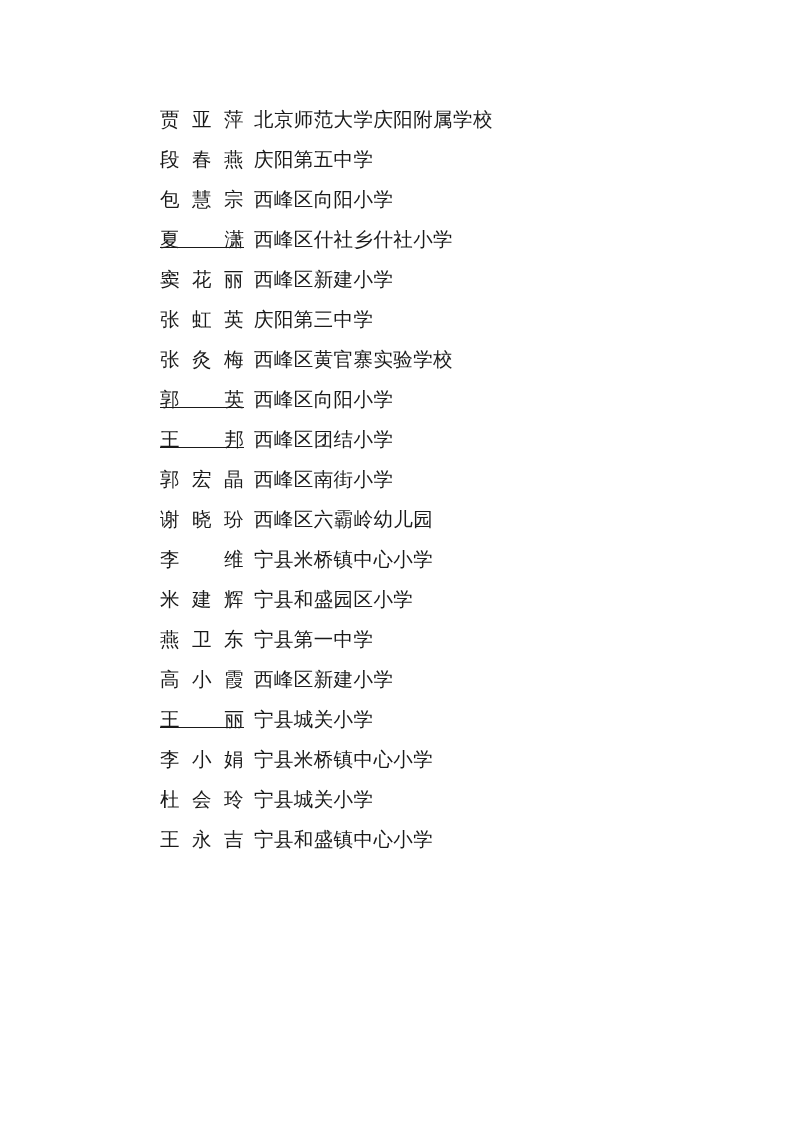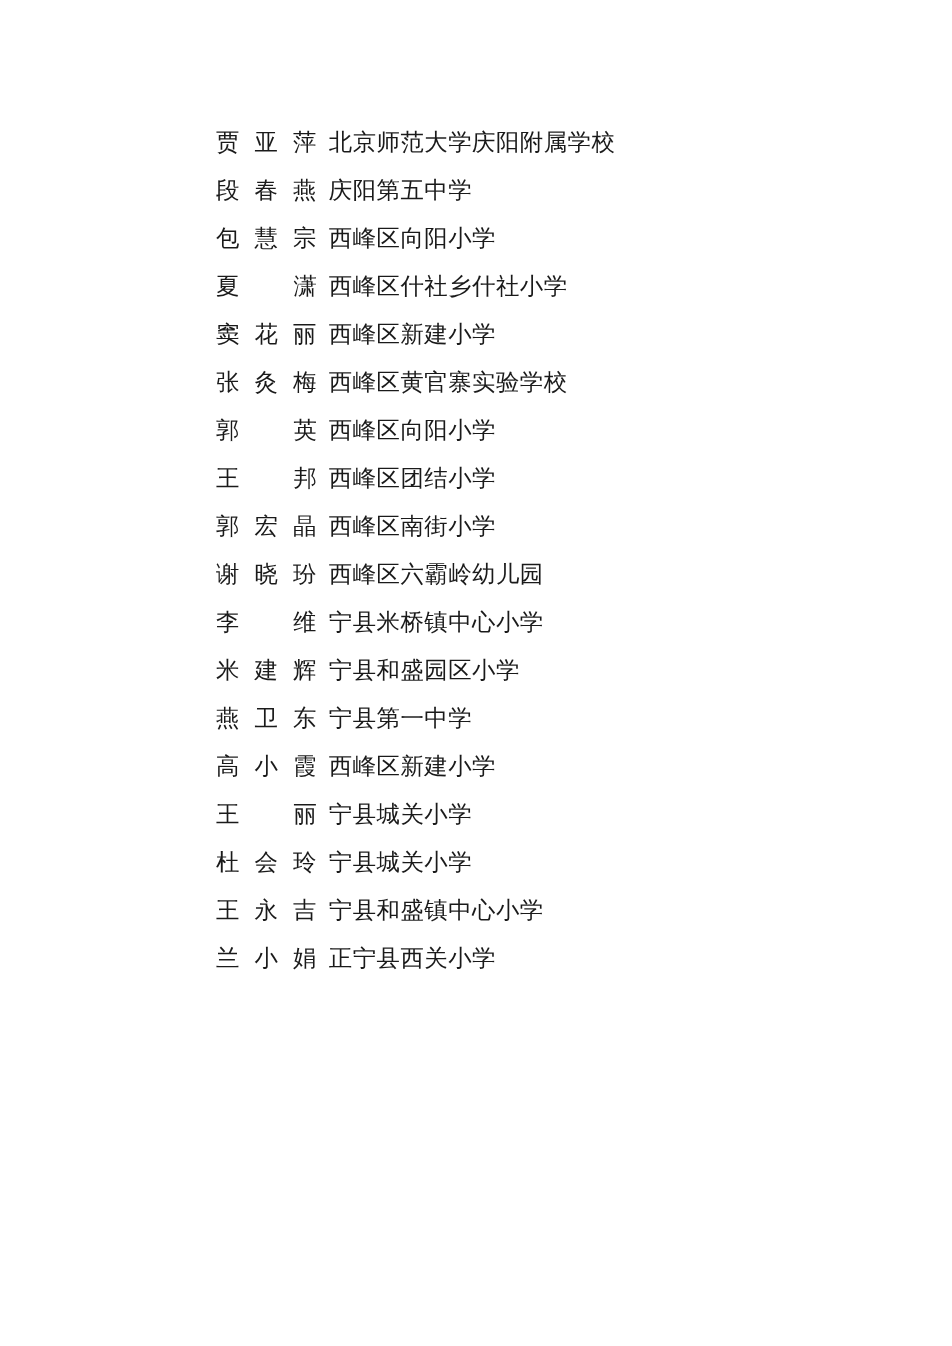--- a/index.html
+++ b/index.html
@@ -16,41 +16,41 @@
   .page {
     position: relative;
     width: 793px;
     height: 1122px;
     background: #ffffff;
     box-sizing: border-box;
     padding: 100px 90px 0 160px;
   }
   .roster {
     display: block;
-    margin-left: 20px;
   }
   .roster-row {
     display: flex;
     align-items: baseline;
     height: 40px;
     font-size: 19.5px;
     line-height: 40px;
     letter-spacing: 0.4px;
     white-space: nowrap;
   }
   .name {
     width: 86px;
     flex: 0 0 86px;
     text-align: justify;
     text-align-last: justify;
     padding-right: 2px;
     box-sizing: border-box;
   }
   .name.spaced {
     letter-spacing: 0;
+    text-decoration: underline;
   }
   .school {
     flex: 1 1 auto;
     padding-left: 8px;
   }
 </style>
 </head>
 <body>
 
 <div class="page">
@@ -68,20 +68,24 @@
       <span class="name">包慧宗</span>
       <span class="school">西峰区向阳小学</span>
     </div>
     <div class="roster-row">
       <span class="name spaced">夏潇</span>
       <span class="school">西峰区什社乡什社小学</span>
     </div>
     <div class="roster-row">
       <span class="name">窦花丽</span>
       <span class="school">西峰区新建小学</span>
+    </div>
+    <div class="roster-row">
+      <span class="name">张虹英</span>
+      <span class="school">庆阳第三中学</span>
     </div>
     <div class="roster-row">
       <span class="name">张灸梅</span>
       <span class="school">西峰区黄官寨实验学校</span>
     </div>
     <div class="roster-row">
       <span class="name spaced">郭英</span>
       <span class="school">西峰区向阳小学</span>
     </div>
     <div class="roster-row">
@@ -110,26 +114,26 @@
     </div>
     <div class="roster-row">
       <span class="name">高小霞</span>
       <span class="school">西峰区新建小学</span>
     </div>
     <div class="roster-row">
       <span class="name spaced">王丽</span>
       <span class="school">宁县城关小学</span>
     </div>
     <div class="roster-row">
+      <span class="name">李小娟</span>
+      <span class="school">宁县米桥镇中心小学</span>
+    </div>
+    <div class="roster-row">
       <span class="name">杜会玲</span>
       <span class="school">宁县城关小学</span>
     </div>
     <div class="roster-row">
       <span class="name">王永吉</span>
       <span class="school">宁县和盛镇中心小学</span>
     </div>
-    <div class="roster-row">
-      <span class="name">兰小娟</span>
-      <span class="school">正宁县西关小学</span>
-    </div>
 
   </div>
 </div>
 
 </body></html>

